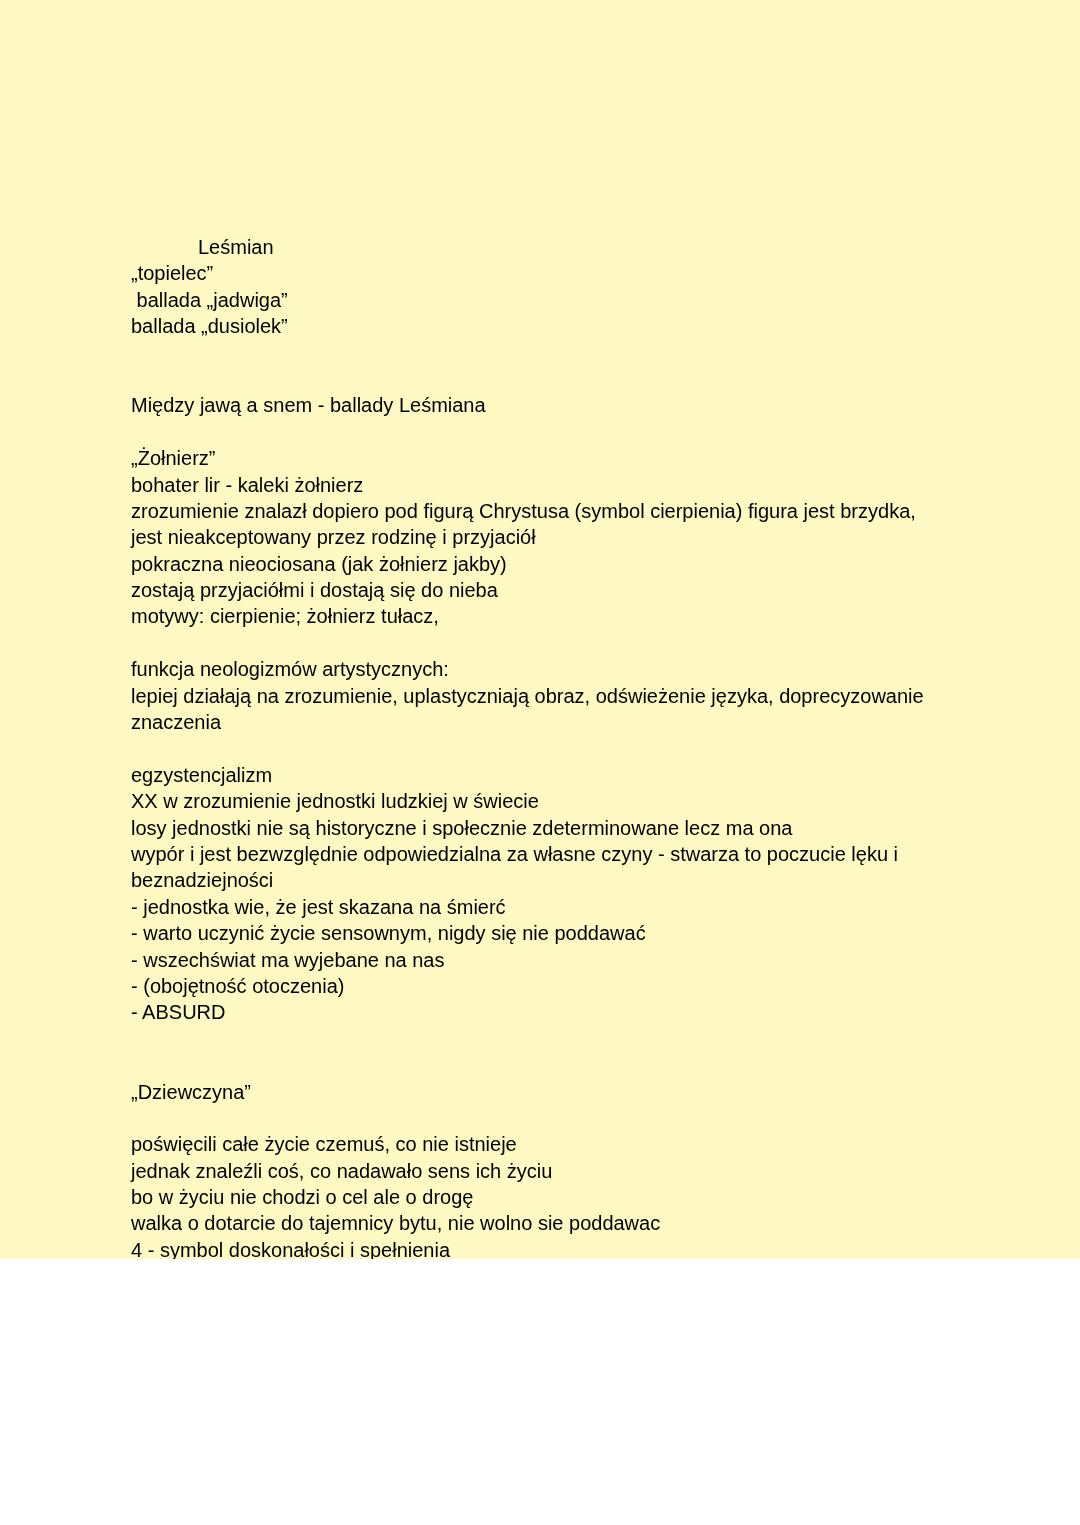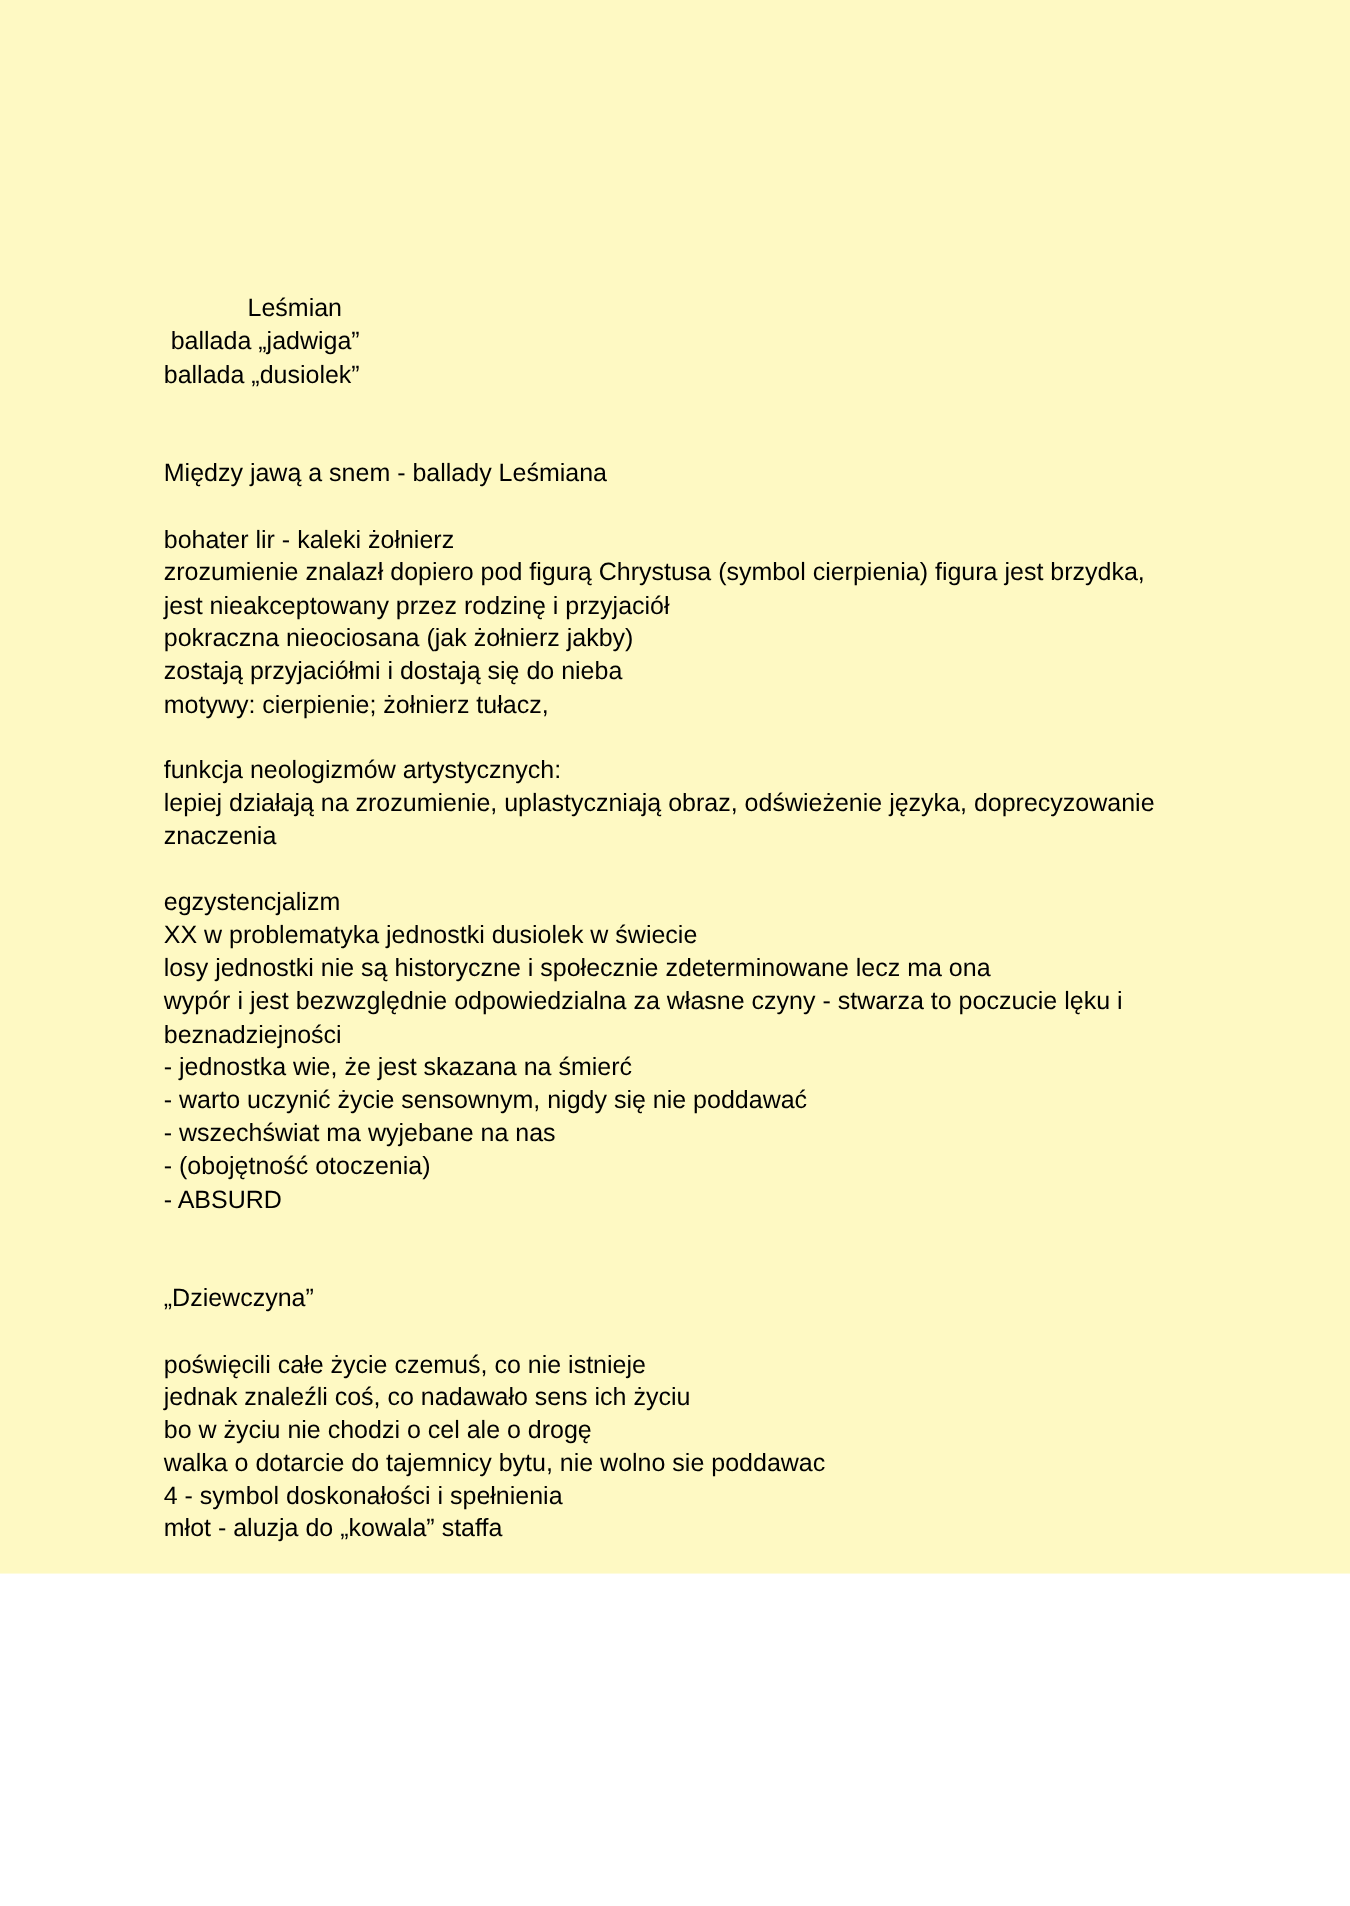--- a/index.html
+++ b/index.html
@@ -32,39 +32,41 @@
   .indent-tab {
     padding-left: 67px;
   }
 </style>
 </head>
 <body>
 
 <div class="page">
   <div class="doc">
     <div class="line indent-tab">Leśmian</div>
+    <div class="line">„topielec”</div>
     <div class="line"> ballada „jadwiga”</div>
     <div class="line">ballada „dusiolek”</div>
     <div class="line"></div>
     <div class="line"></div>
     <div class="line">Między jawą a snem - ballady Leśmiana</div>
     <div class="line"></div>
+    <div class="line">„Żołnierz”</div>
     <div class="line">bohater lir - kaleki żołnierz</div>
     <div class="line">zrozumienie znalazł dopiero pod figurą Chrystusa (symbol cierpienia) figura jest brzydka,</div>
     <div class="line">jest nieakceptowany przez rodzinę i przyjaciół</div>
     <div class="line">pokraczna nieociosana (jak żołnierz jakby)</div>
     <div class="line">zostają przyjaciółmi i dostają się do nieba</div>
     <div class="line">motywy: cierpienie; żołnierz tułacz,</div>
     <div class="line"></div>
     <div class="line">funkcja neologizmów artystycznych:</div>
     <div class="line">lepiej działają na zrozumienie, uplastyczniają obraz, odświeżenie języka, doprecyzowanie</div>
     <div class="line">znaczenia</div>
     <div class="line"></div>
     <div class="line">egzystencjalizm</div>
-    <div class="line">XX w problematyka jednostki dusiolek w świecie</div>
+    <div class="line">XX w zrozumienie jednostki ludzkiej w świecie</div>
     <div class="line">losy jednostki nie są historyczne i społecznie zdeterminowane lecz ma ona</div>
     <div class="line">wypór i jest bezwzględnie odpowiedzialna za własne czyny - stwarza to poczucie lęku i</div>
     <div class="line">beznadziejności</div>
     <div class="line">- jednostka wie, że jest skazana na śmierć</div>
     <div class="line">- warto uczynić życie sensownym, nigdy się nie poddawać</div>
     <div class="line">- wszechświat ma wyjebane na nas</div>
     <div class="line">- (obojętność otoczenia)</div>
     <div class="line">- ABSURD</div>
     <div class="line"></div>
     <div class="line"></div>

